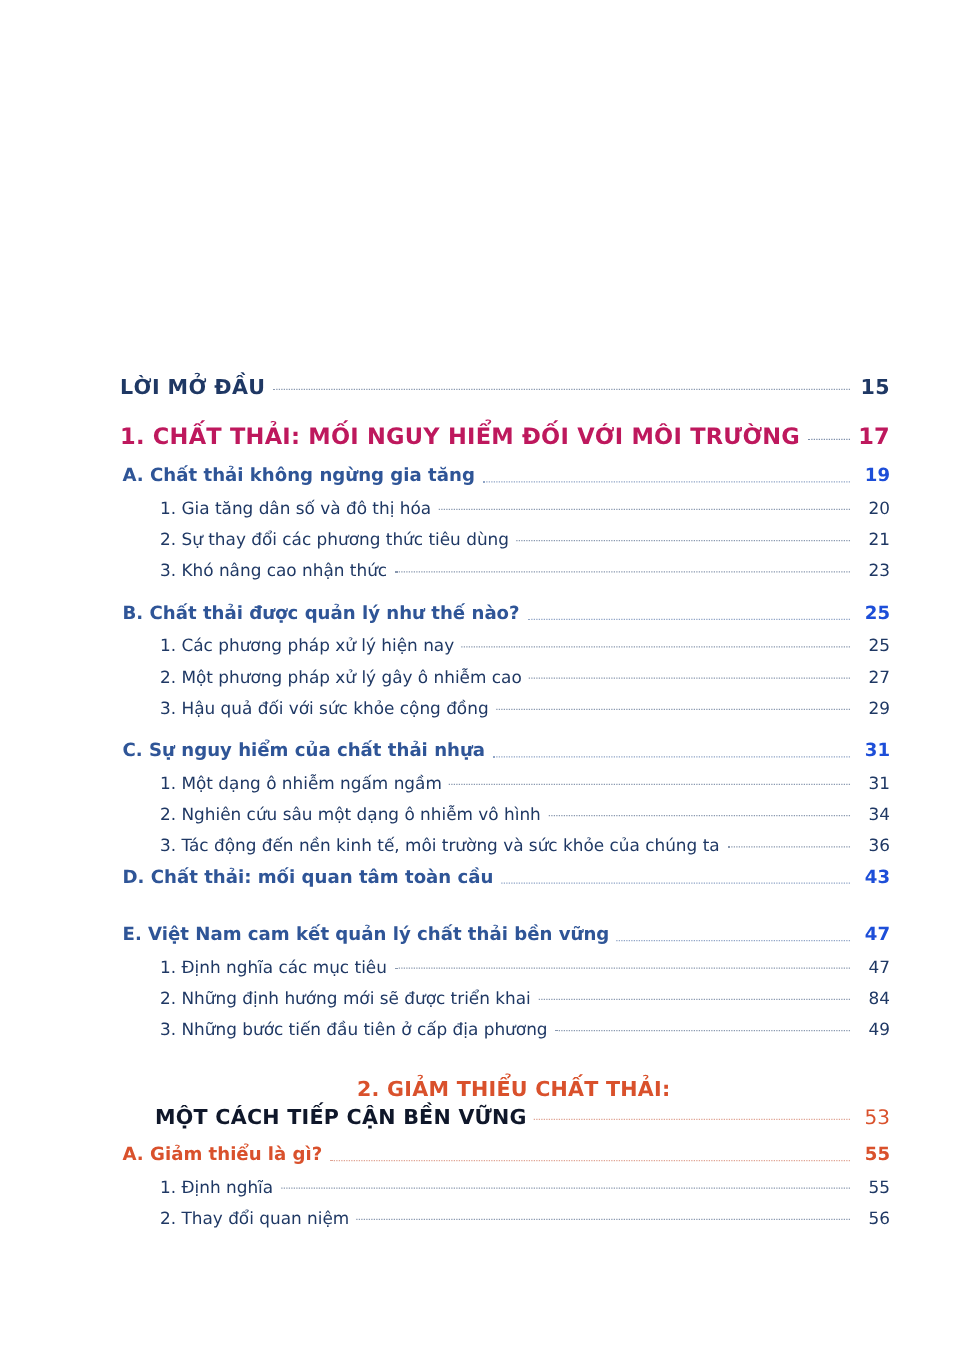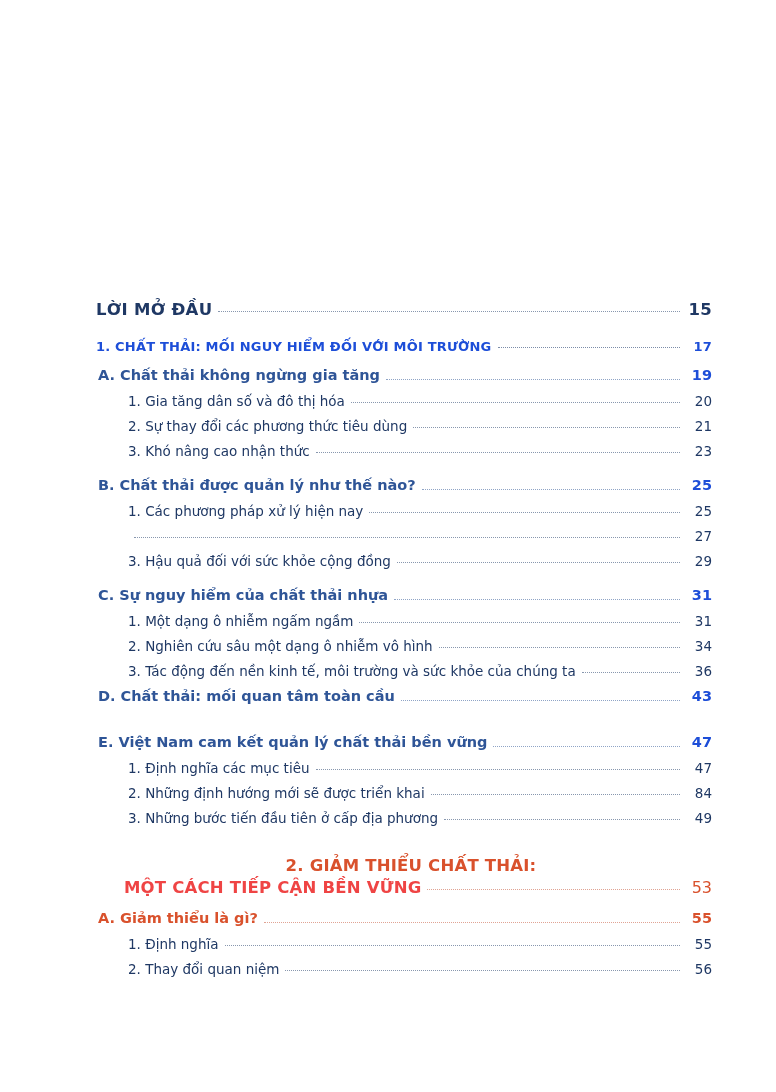--- a/index.html
+++ b/index.html
@@ -58,22 +58,22 @@
     font-size: 16.5px;
     color: #1f3864;
     letter-spacing: 0.3px;
     margin-bottom: 20px;
   }
   .lvl-front .dots { border-bottom-color: #8897ae; }
 
   
   .lvl-part {
     font-weight: bold;
-    font-size: 13px;
-    color: #1d4ed8;
+    font-size: 18px;
+    color: #be185d;
     letter-spacing: 0.2px;
     margin-bottom: 13px;
   }
 
   
   .part-two-line {
     margin-top: 30px;
     margin-bottom: 13px;
   }
   .part-two-line .line1 {
@@ -83,21 +83,21 @@
     padding-left: 14px;
     letter-spacing: 0.2px;
     text-align: center;
   }
   .part-two-line .row {
     margin-top: 3px;
   }
   .part-two-line .label {
     font-weight: bold;
     font-size: 16.5px;
-    color: #ef4444;
+    color: #0f172a;
     padding-left: 28px;
     letter-spacing: 0.2px;
   }
   .part-two-line .page-num { color: #d9512c; }
   .part-two-line .dots { border-bottom-color: #e0a393; }
 
   
   .lvl-section {
     font-weight: bold;
     font-size: 14.5px;
@@ -168,20 +168,21 @@
       <span class="label">B. Chất thải được quản lý như thế nào?</span>
       <span class="dots"></span>
       <span class="page-num">25</span>
     </div>
     <div class="row lvl-sub">
       <span class="label">1. Các phương pháp xử lý hiện nay</span>
       <span class="dots"></span>
       <span class="page-num">25</span>
     </div>
     <div class="row lvl-sub">
+      <span class="label">2. Một phương pháp xử lý gây ô nhiễm cao</span>
       <span class="dots"></span>
       <span class="page-num">27</span>
     </div>
     <div class="row lvl-sub gap-after">
       <span class="label">3. Hậu quả đối với sức khỏe cộng đồng</span>
       <span class="dots"></span>
       <span class="page-num">29</span>
     </div>
 
     <div class="row lvl-section">

